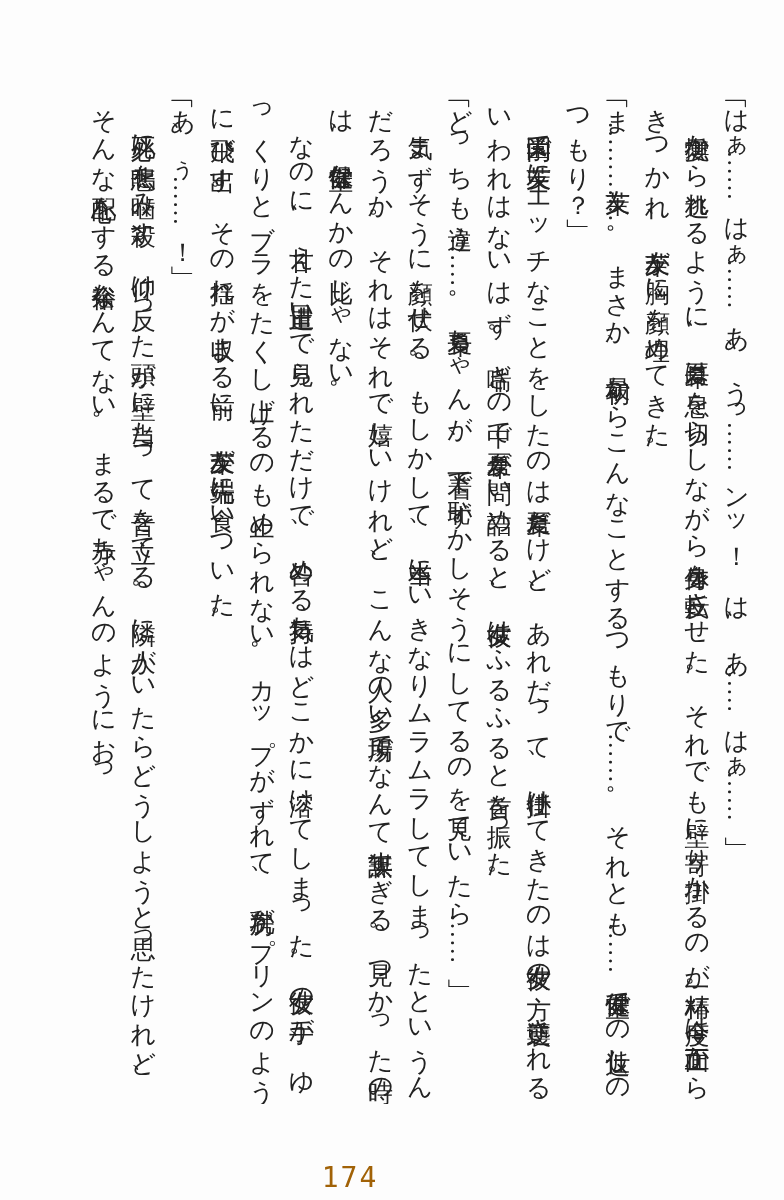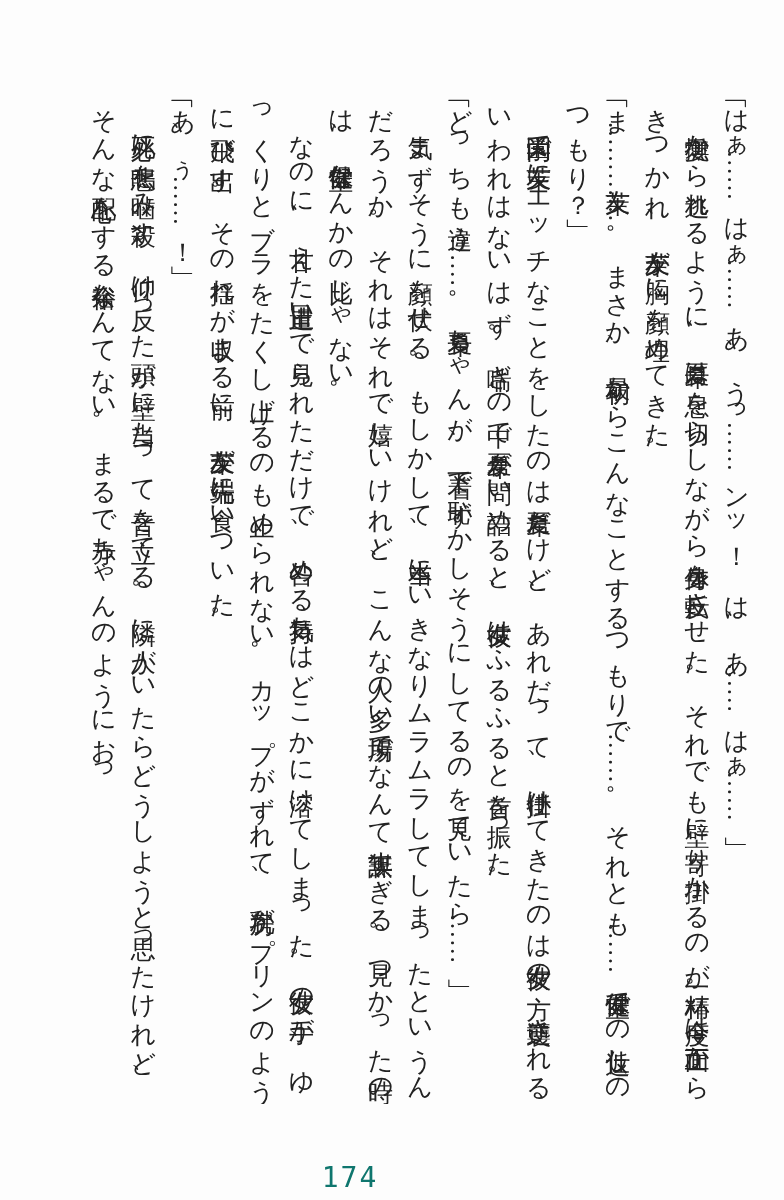--- a/index.html
+++ b/index.html
@@ -49,21 +49,21 @@
   .page-number {
     position: absolute;
     top: 1164px;
     left: 0;
     width: 700px;
     text-align: center;
     font-family: "DejaVu Sans Mono", "Liberation Mono", monospace;
     font-size: 28px;
     line-height: 1;
     letter-spacing: 2px;
-    color: #0f766e;
+    color: #a16207;
   }
 </style>
 </head>
 <body>
 
 <div class="page">
   <div class="text-block">
       <p class="dialogue">「はぁ……はぁ……あ、うっ……ンッ！　は、あ……はぁ……」</p>
       <p class="narration">愛撫から逃れるように、夏希は息を切らしながら身体を反転させた。それでも壁に寄り掛かるのが精一杯。今度は正面から抱きつかれ、茉友が胸に顔を埋めてきた。</p>
       <p class="dialogue">「ま……茉友……。まさか、最初からこんなことするつもりで……。それとも……保健室での仕返しのつもり？」</p>

